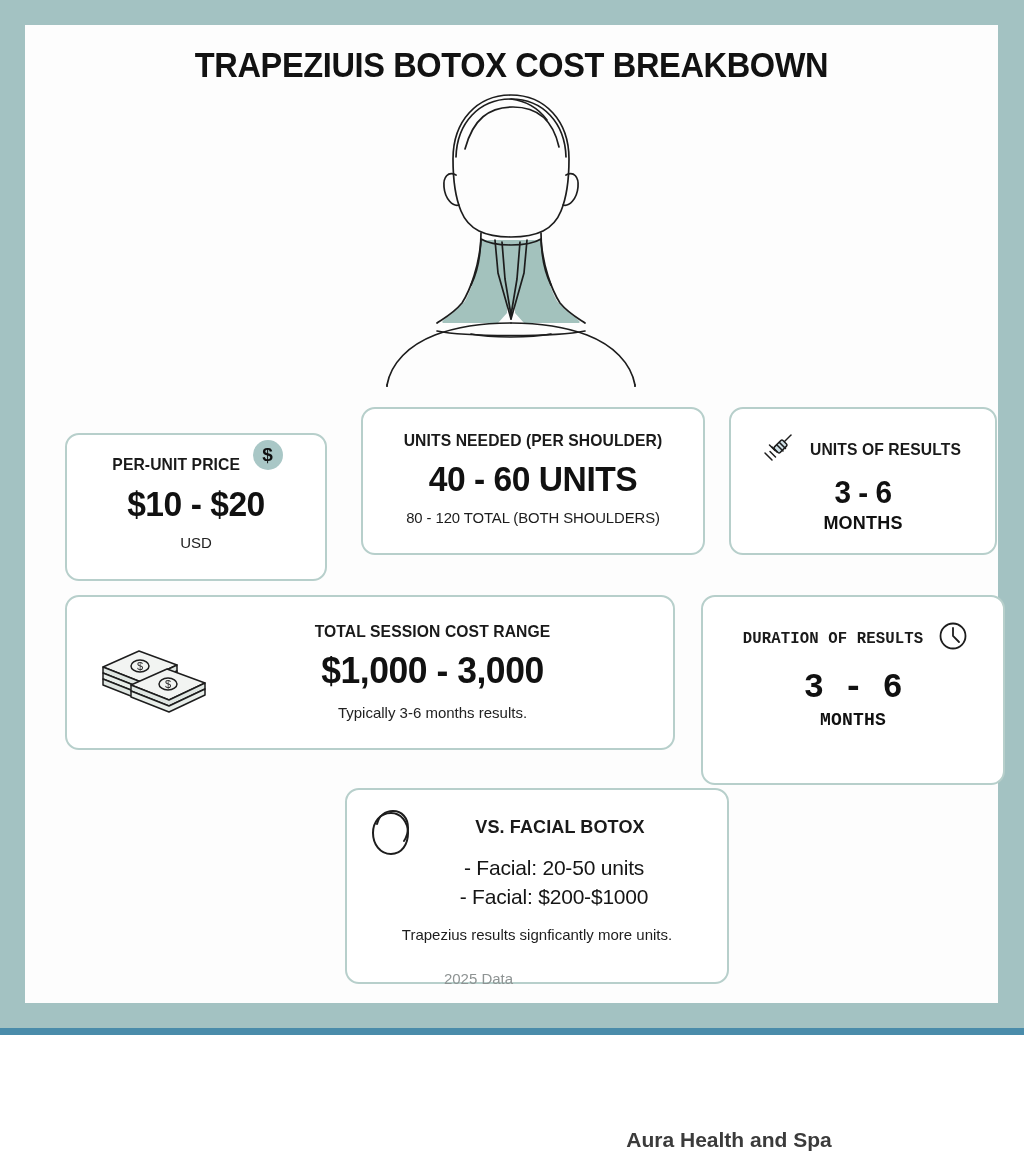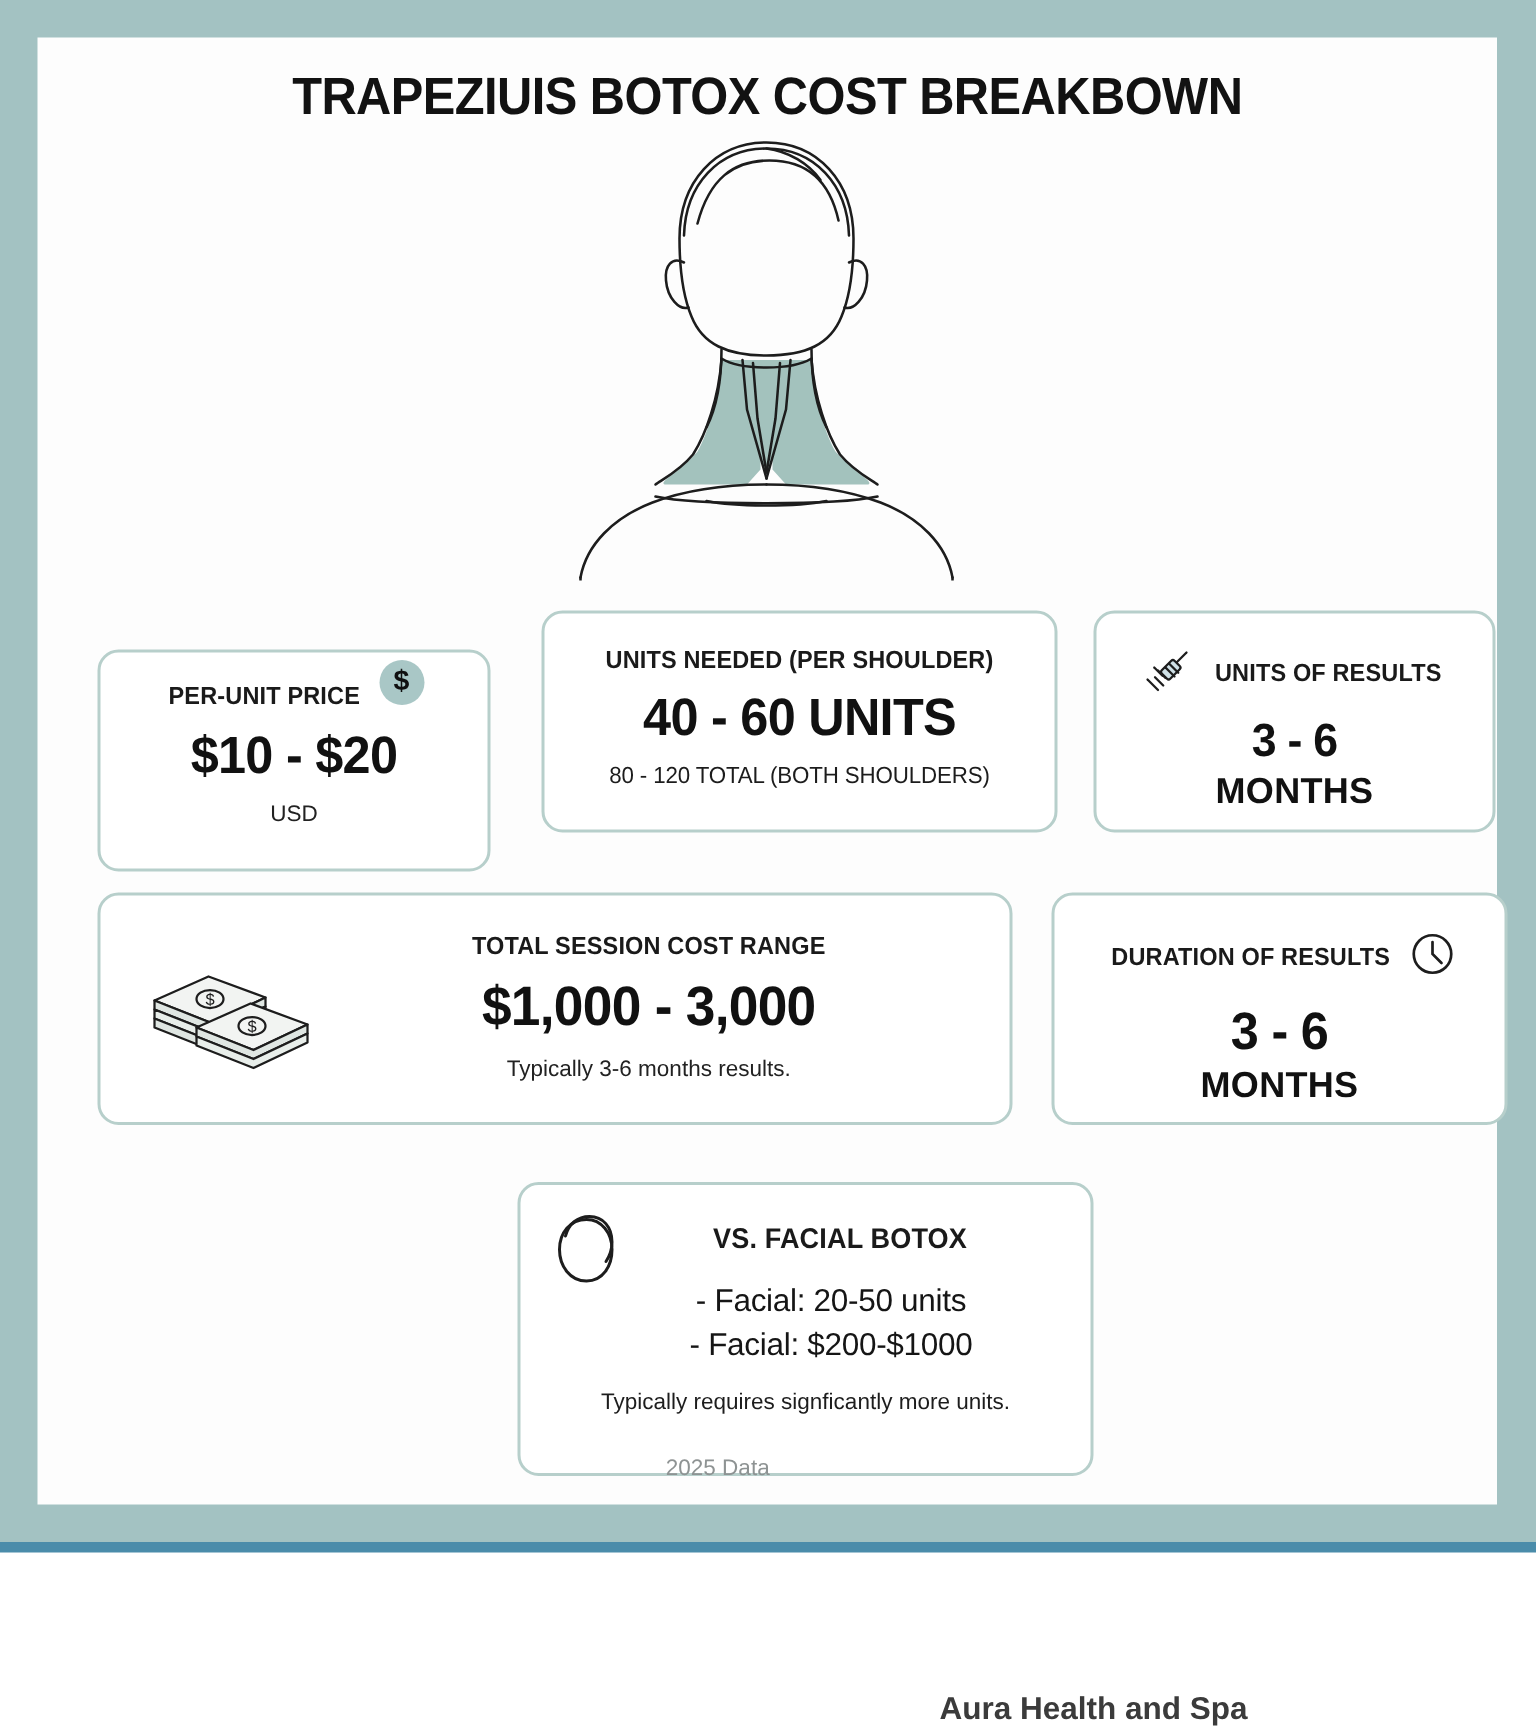--- a/index.html
+++ b/index.html
@@ -97,21 +97,21 @@
   }
   .card-sub-caps {
     font-size: 15.5px;
     font-weight: 400;
     color: #1c1c1c;
     text-align: center;
     letter-spacing: -0.1px;
     transform: scaleX(0.96);
   }
   .card-months {
-    font-size: 24px;
+    font-size: 18px;
     font-weight: 700;
     color: #111111;
     text-align: center;
     letter-spacing: 0.2px;
   }
 
   .row-label {
     display: flex;
     align-items: center;
     justify-content: center;
@@ -149,21 +149,21 @@
   #card-total { left: 40px; top: 570px; width: 610px; height: 155px; }
   #card-total .money-icon {
     position: absolute; left: 28px; top: 44px;
     width: 118px; height: 72px;
   }
   #card-total .card-label { margin-top: 25px; margin-left: 125px; }
   #card-total .card-big   { margin-top: 9px;  margin-left: 125px; font-size: 37px; }
   #card-total .card-sub   { margin-top: 12px; margin-left: 125px; }
 
   
-  #card-duration { left: 676px; top: 570px; width: 304px; height: 155px; }
+  #card-duration { left: 676px; top: 570px; width: 304px; height: 190px; font-family: Liberation Mono, monospace; }
   #card-duration .row-label  { margin-top: 24px; }
   #card-duration .card-big   { margin-top: 12px; }
   #card-duration .card-months{ margin-top: 2px; }
 
   
   #card-vs { left: 320px; top: 763px; width: 384px; height: 196px; }
   #card-vs .head-icon { position: absolute; left: 18px; top: 16px; width: 54px; height: 54px; }
   #card-vs .card-label { margin-top: 26px; margin-left: 46px; font-size: 19px; }
   #card-vs .bullet {
     font-size: 21px;
@@ -349,21 +349,21 @@
         <svg width="54" height="54" viewBox="0 0 54 54">
           <g fill="none" stroke="#1d1d1d" stroke-width="2" stroke-linecap="round">
             <path d="M26 7 C15 7 8 16 8 27 C8 38 15 48 26 48 C37 48 43 38 43 27 C43 16 36 7 26 7 Z"></path>
             <path d="M12 18 C14 10 20 5 28 5 C37 5 43 12 43 22 C43 28 41 32 39 35"></path>
           </g>
         </svg>
       </div>
       <div class="card-label">VS. FACIAL BOTOX</div>
       <div class="bullet b1">- Facial: 20-50 units</div>
       <div class="bullet b2">- Facial: $200-$1000</div>
-      <div class="note">Typically requires signficantly more units.</div>
+      <div class="note">Trapezius results signficantly more units.</div>
     </div>
 
     <div class="data-note">2025 Data</div>
 
   </div>
 
   <div class="footer">
     <div class="brand">Aura Health and Spa</div>
   </div>
 

